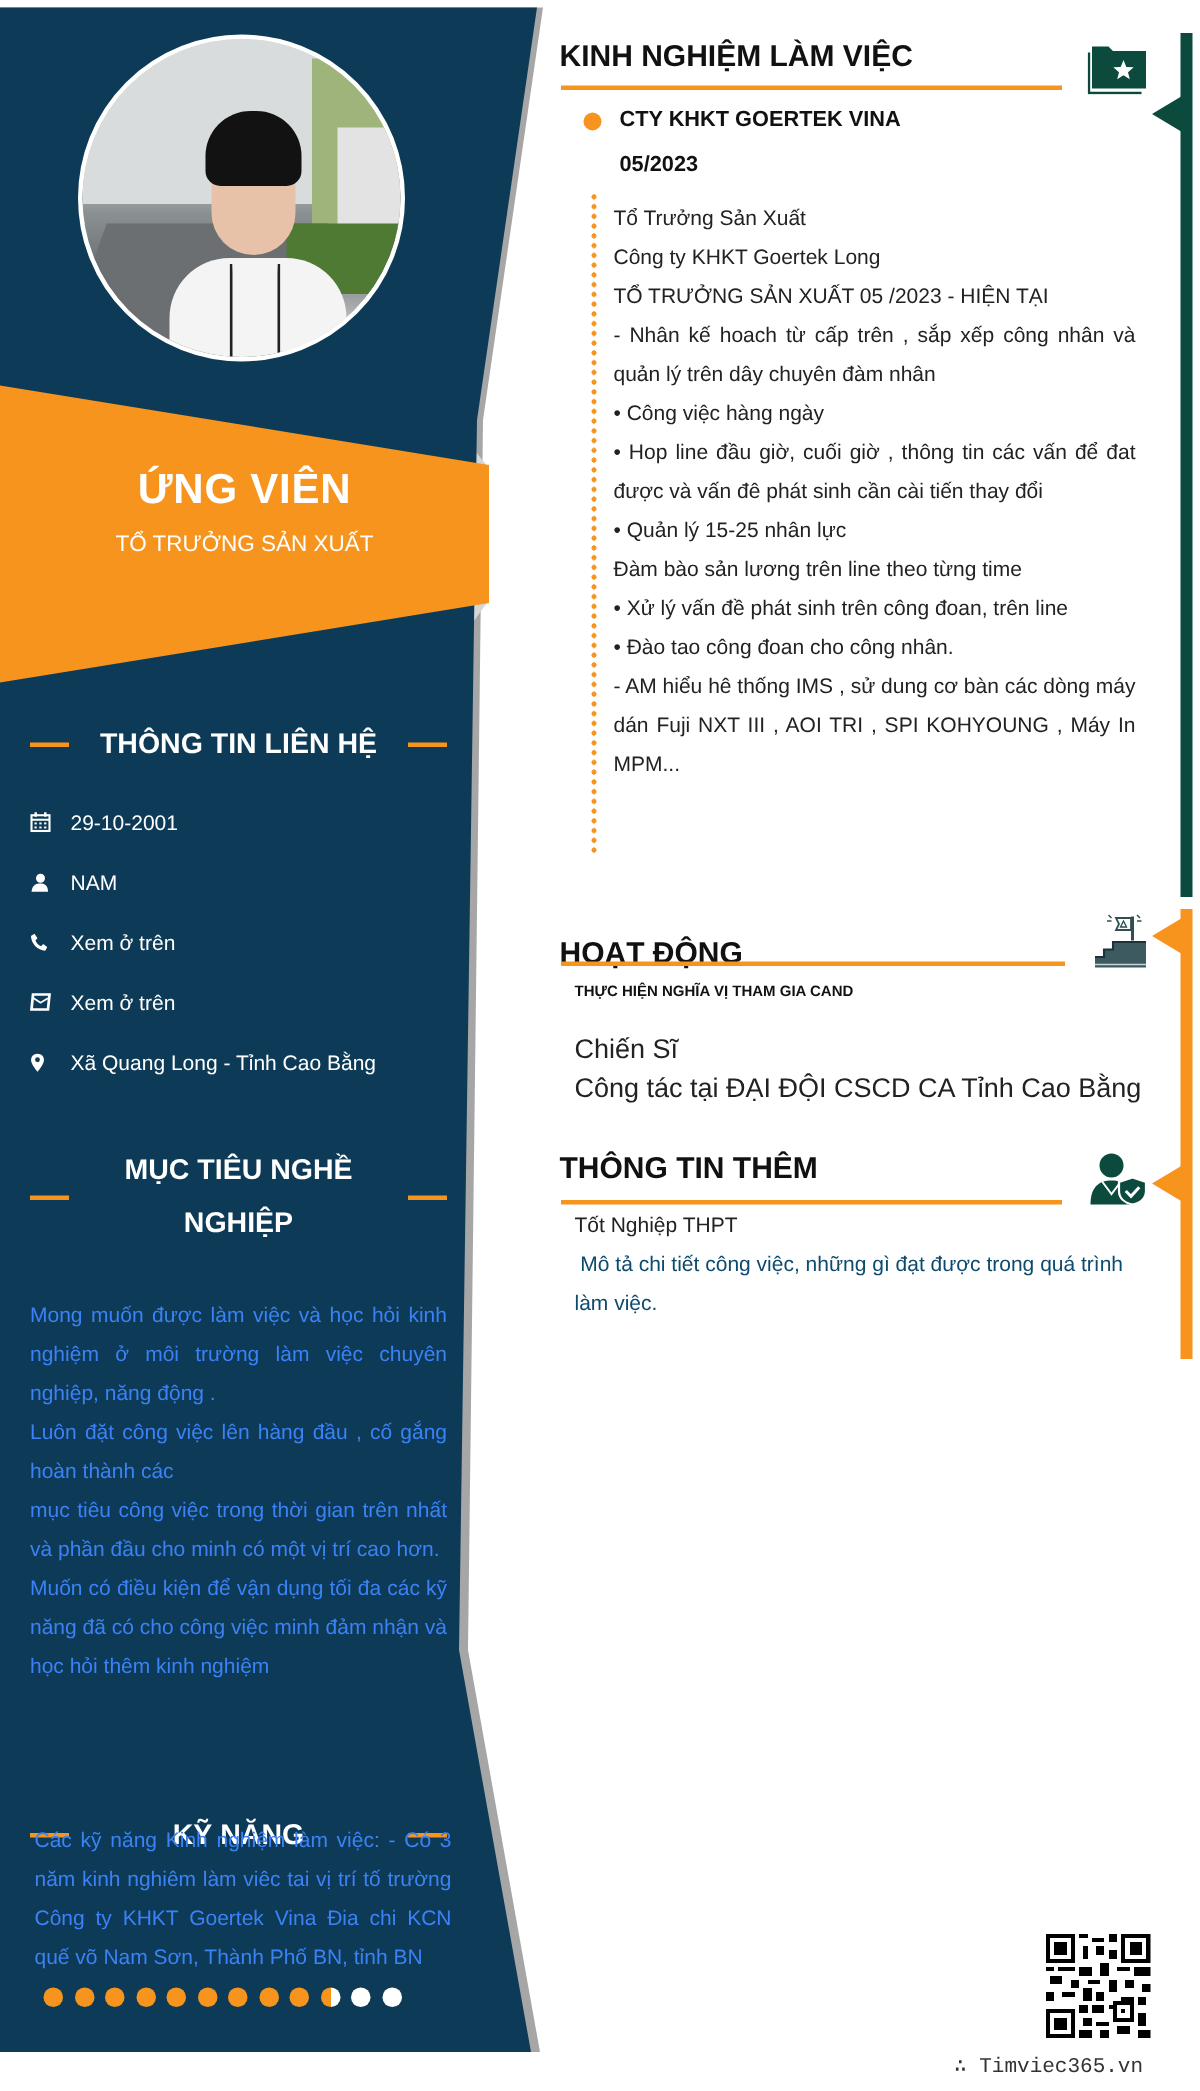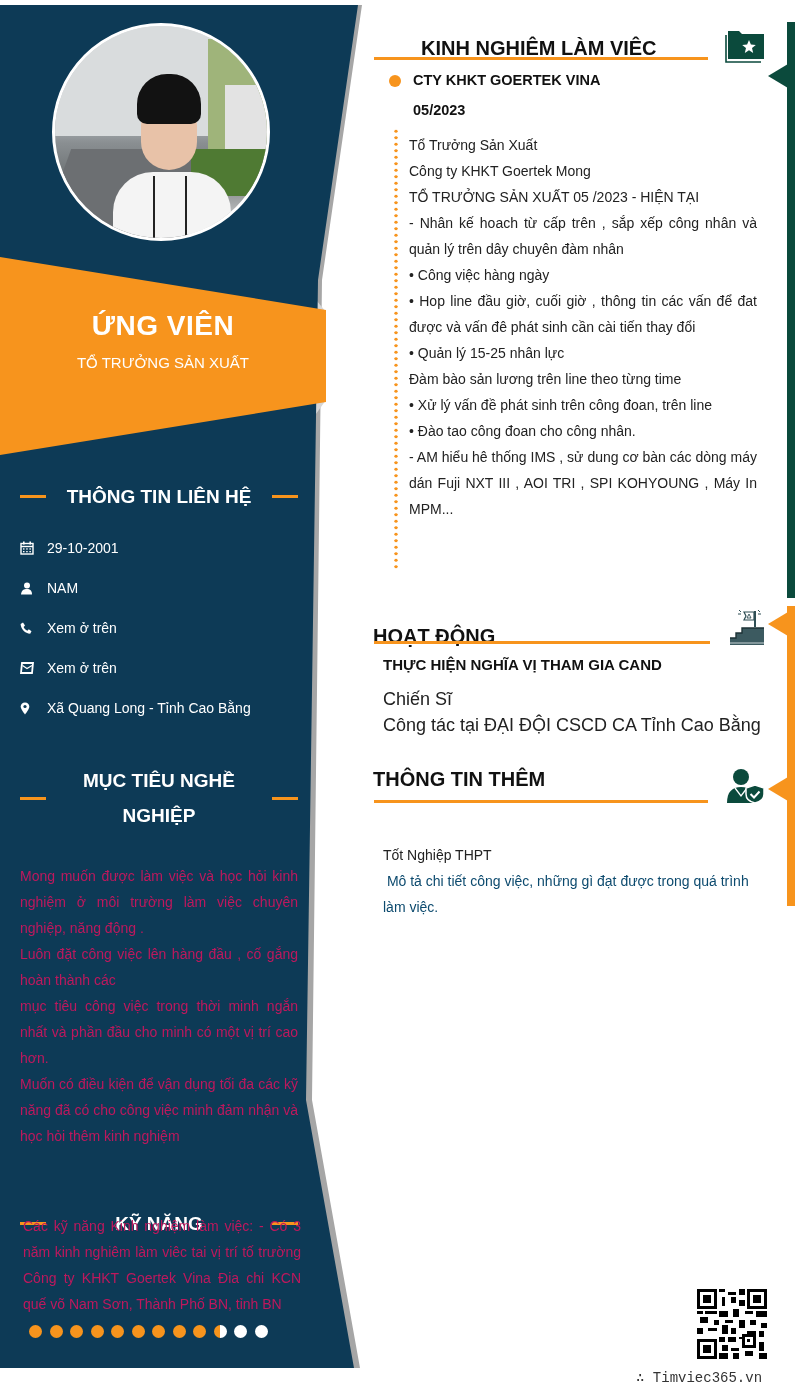--- a/index.html
+++ b/index.html
@@ -30,21 +30,21 @@
 
   .side-heading { position:absolute; left:20px; width:278px; display:flex; align-items:center; justify-content:flex-end; color:#fff; font-weight:bold; font-size:19px; text-align:center; }
   .side-heading .bar { width:26px; height:3px; background:#f7941d; flex: 0 0 auto; }
   .side-heading .label { flex: 1 1 auto; text-align:center; line-height:35px; padding: 0 10px; }
 
   .contact-list { position:absolute; left:20px; top:528px; width:280px; }
   .contact-item { height:40px; display:flex; align-items:center; color:#fff; font-size:14px; }
   .contact-item .ico { width:27px; height:18px; display:flex; align-items:center; justify-content:flex-start; }
   .contact-item .ico svg { display:block; }
 
-  .side-paragraph { position:absolute; left:20px; width:278px; color:#be185d; font-size:14px; line-height:26px; text-align:justify; }
+  .side-paragraph { position:absolute; left:20px; width:278px; color:#3b82f6; font-size:14px; line-height:26px; text-align:justify; }
 
   .skill-dots { position:absolute; left:29px; top:1325px; display:flex; gap:7.5px; }
   .skill-dots .dot { width:13px; height:13px; border-radius:50%; background:#fff; }
   .skill-dots .dot.full { background:#f7941d; }
   .skill-dots .dot.half { background: linear-gradient(90deg, #f7941d 50%, #ffffff 50%); }
 
   
   .section-head { position:absolute; left:373px; font-weight:bold; font-size:20px; color:#111; }
   .section-rule { position:absolute; left:374px; height:3px; background:#f7941d; }
   .section-icon { position:absolute; }
@@ -54,24 +54,24 @@
 
   .job-company { position:absolute; left:413px; top:72px; font-weight:bold; font-size:14.5px; color:#111; }
   .job-bullet { position:absolute; left:389px; top:75px; width:12px; height:12px; border-radius:50%; background:#f7941d; }
   .job-date { position:absolute; left:413px; top:102px; font-weight:bold; font-size:14.5px; color:#111; }
   .timeline-dots { position:absolute; left:394px; top:128px; width:4px; height:442px;
      background-image: radial-gradient(circle, #f7941d 1.6px, transparent 1.8px);
      background-size: 4px 6.5px; background-repeat: repeat-y; }
   .job-body { position:absolute; left:409px; top:132px; width:348px; font-size:14px; line-height:26px; color:#222; text-align:justify; }
   .job-body div { text-align: justify; text-align-last: left; }
 
-  .act-title { position:absolute; left:383px; top:656px; font-weight:bold; font-size:15px; color:#111; }
+  .act-title { position:absolute; left:383px; top:656px; font-weight:bold; font-size:10px; color:#111; }
   .act-body { position:absolute; left:383px; top:686px; font-size:18px; line-height:26px; color:#222; }
 
-  .extra-body { position:absolute; left:383px; top:842px; width:380px; font-size:14px; line-height:26px; }
+  .extra-body { position:absolute; left:383px; top:803px; width:380px; font-size:14px; line-height:26px; }
   .extra-body .strong { color:#222; }
   .extra-body .muted { color:#0c4a6e; }
 
   .qr { position:absolute; left:697px; top:1289px; width:70px; height:70px; }
   .brand { position:absolute; left:636px; top:1369px; font-family:"Liberation Mono","DejaVu Sans Mono",monospace; font-size:14px; color:#333; }
 </style>
 </head>
 <body>
 
 <div class="sidebar-bg">
@@ -170,21 +170,21 @@
   <span class="label">
     <span>MỤC TIÊU NGHỀ</span><br>
     <span>NGHIỆP</span>
   </span>
   <span class="bar"></span>
 </div>
 
 <div class="side-paragraph" style="top:863px;">
   <div>Mong muốn được làm việc và học hỏi kinh nghiệm ở môi trường làm việc chuyên nghiệp, năng động .</div>
   <div>Luôn đặt công việc lên hàng đầu , cố gắng hoàn thành các</div>
-  <div>mục tiêu công việc trong thời minh ngắn nhất và phần đầu cho minh có một vị trí cao hơn.</div>
+  <div>mục tiêu công việc trong thời gian trên nhất và phần đầu cho minh có một vị trí cao hơn.</div>
   <div>Muốn có điều kiện để vận dụng tối đa các kỹ năng đã có cho công việc minh đảm nhận và học hỏi thêm kinh nghiệm</div>
 </div>
 
 <div class="side-heading" style="top:1162px;margin-top:44px;">
   <span class="bar"></span>
   <span class="label">KỸ NĂNG</span>
   <span class="bar"></span>
 </div>
 
 <div class="side-paragraph" style="top:1213px; left:23px; width:278px;">Các kỹ năng Kinh nghiệm làm việc: - Có 3 năm kinh nghiêm làm viêc tai vị trí tố trường Công ty KHKT Goertek Vina Đia chi KCN quế võ Nam Sơn, Thành Phố BN, tỉnh BN</div>
@@ -204,38 +204,38 @@
   <span class="dot"></span>
 </div>
 
 <div class="right-rail" style="left:787px; top:22px; height:576px; background:#0b4a3c;"></div>
 <div class="rail-pointer" style="left:768px; top:64px; border-right:20px solid #0b4a3c;"></div>
 
 <div class="right-rail" style="left:787px; top:606px; height:300px; background:#f7941d;"></div>
 <div class="rail-pointer" style="left:768px; top:612px; border-right:20px solid #f7941d;"></div>
 <div class="rail-pointer" style="left:768px; top:777px; border-right:20px solid #f7941d;"></div>
 
-<div class="section-head" style="top:37px;margin-left:48px;">KINH NGHIỆM LÀM VIỆC</div>
+<div class="section-head" style="top:27px;">KINH NGHIỆM LÀM VIỆC</div>
 <div class="section-rule" style="top:57px; width:334px;"></div>
 <div class="section-icon" style="left:725px; top:30px;">
   <svg width="40" height="33" viewBox="0 0 40 33">
       <path d="M1 5 L1 32 L36 32" fill="none" stroke="#0b4a3c" stroke-width="1.6"></path>
       <path d="M3 1 L14 1 L17 4 L39 4 L39 29 L3 29 Z" fill="#0b4a3c"></path>
       <path d="M24 10 L25.9 14.6 L30.8 14.9 L27 18.1 L28.2 22.9 L24 20.2 L19.8 22.9 L21 18.1 L17.2 14.9 L22.1 14.6 Z" fill="#ffffff"></path>
     </svg>
 </div>
 
 <div class="job-bullet"></div>
 <div class="job-company">CTY KHKT GOERTEK VINA</div>
 <div class="job-date">05/2023</div>
 <div class="timeline-dots"></div>
 
 <div class="job-body">
   <div>Tổ Trưởng Sản Xuất</div>
-  <div>Công ty KHKT Goertek Mong</div>
+  <div>Công ty KHKT Goertek Long</div>
   <div>TỔ TRƯỞNG SẢN XUẤT 05 /2023 - HIỆN TẠI</div>
   <div>- Nhân kế hoach từ cấp trên , sắp xếp công nhân và quản lý trên dây chuyên đàm nhân</div>
   <div>• Công việc hàng ngày</div>
   <div>• Hop line đầu giờ, cuối giờ , thông tin các vấn để đat được và vấn đê phát sinh cần cài tiến thay đổi</div>
   <div>• Quản lý 15-25 nhân lực</div>
   <div>Đàm bào sản lương trên line theo từng time</div>
   <div>• Xử lý vấn đề phát sinh trên công đoan, trên line</div>
   <div>• Đào tao công đoan cho công nhân.</div>
   <div>- AM hiểu hê thống IMS , sử dung cơ bàn các dòng máy dán Fuji NXT III , AOI TRI , SPI KOHYOUNG , Máy In MPM...</div>
 </div>

